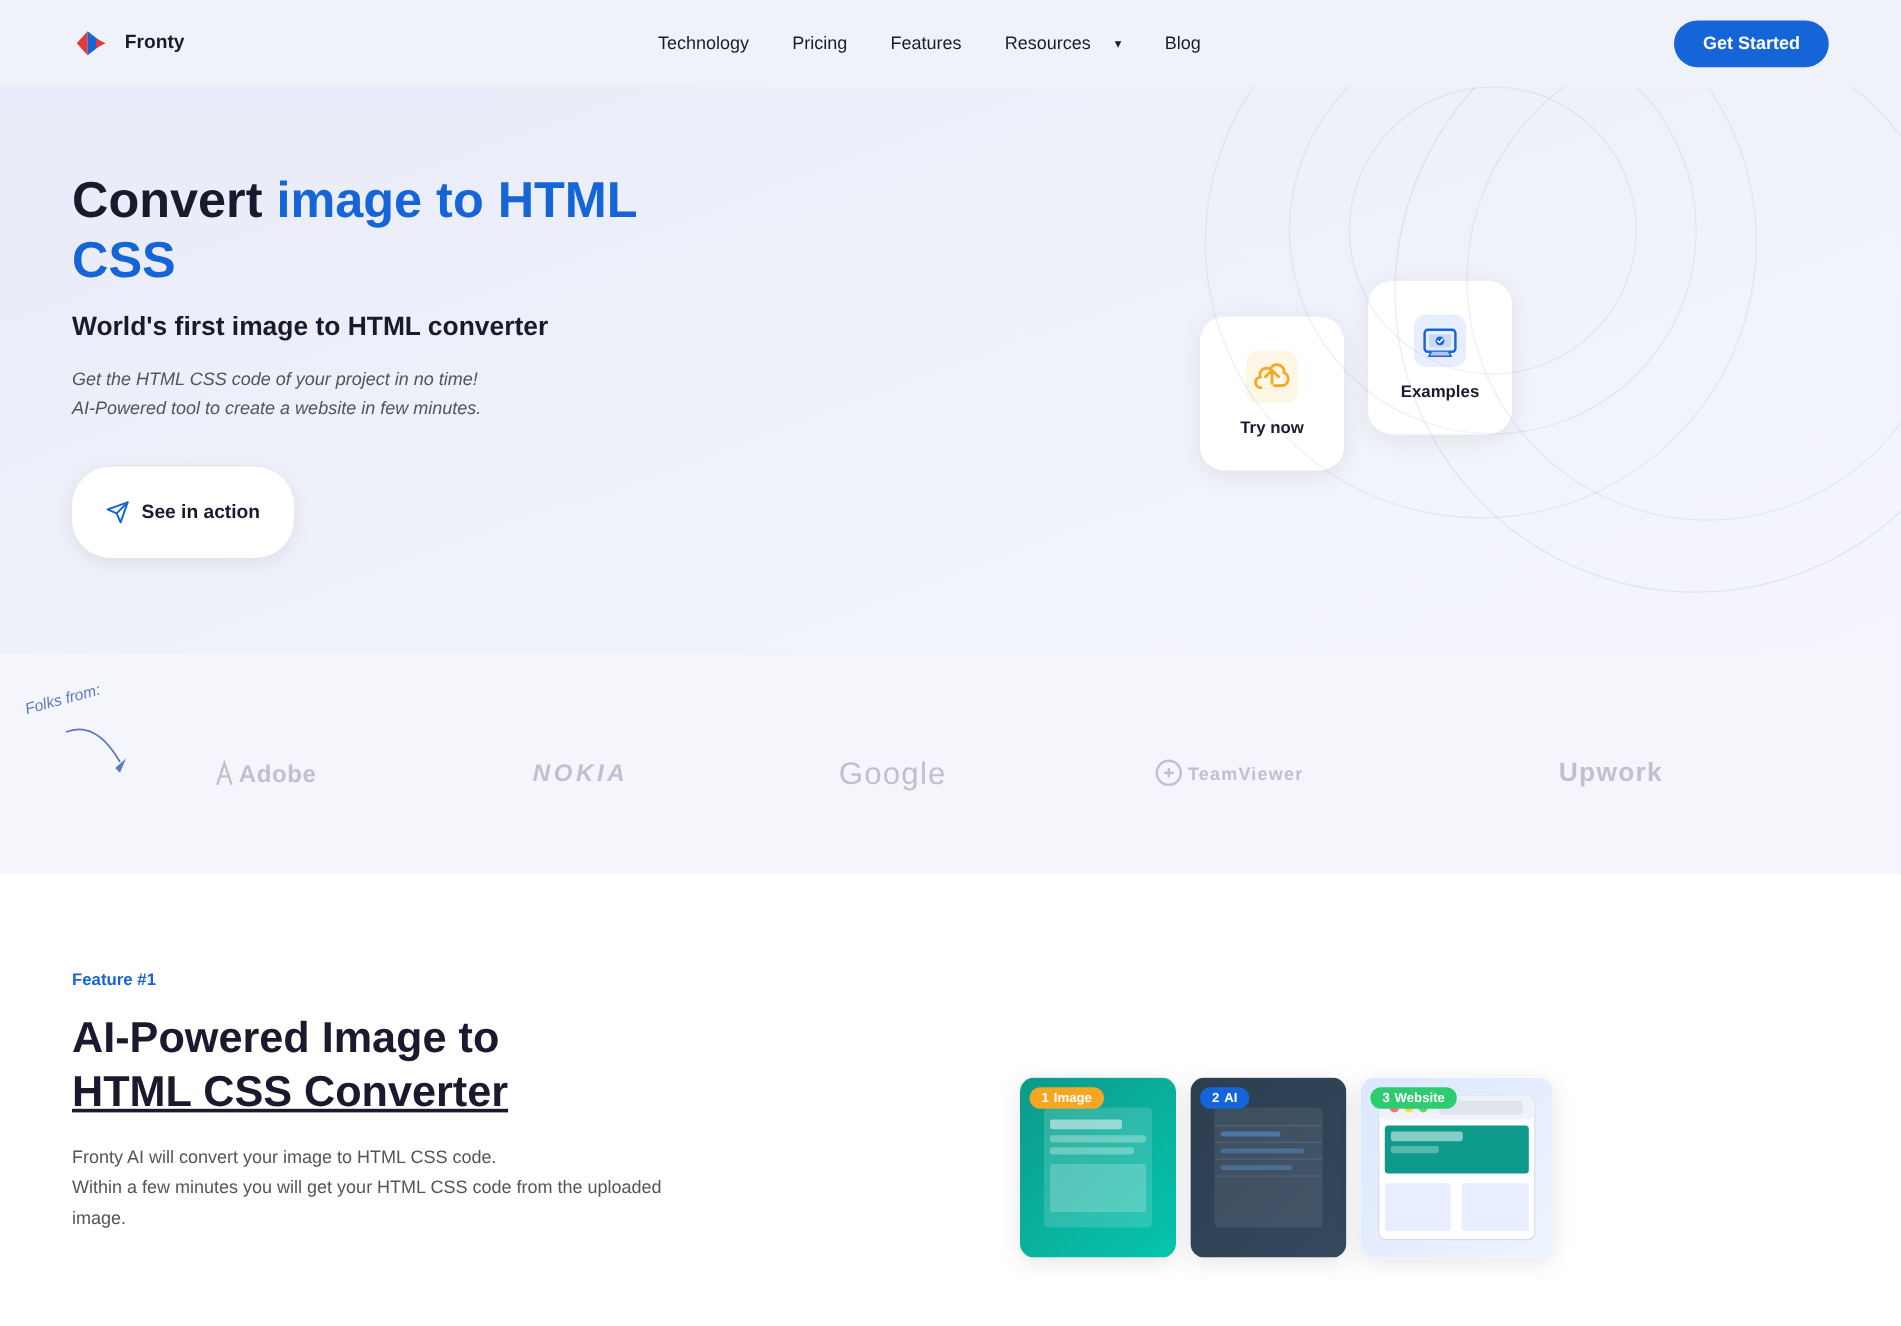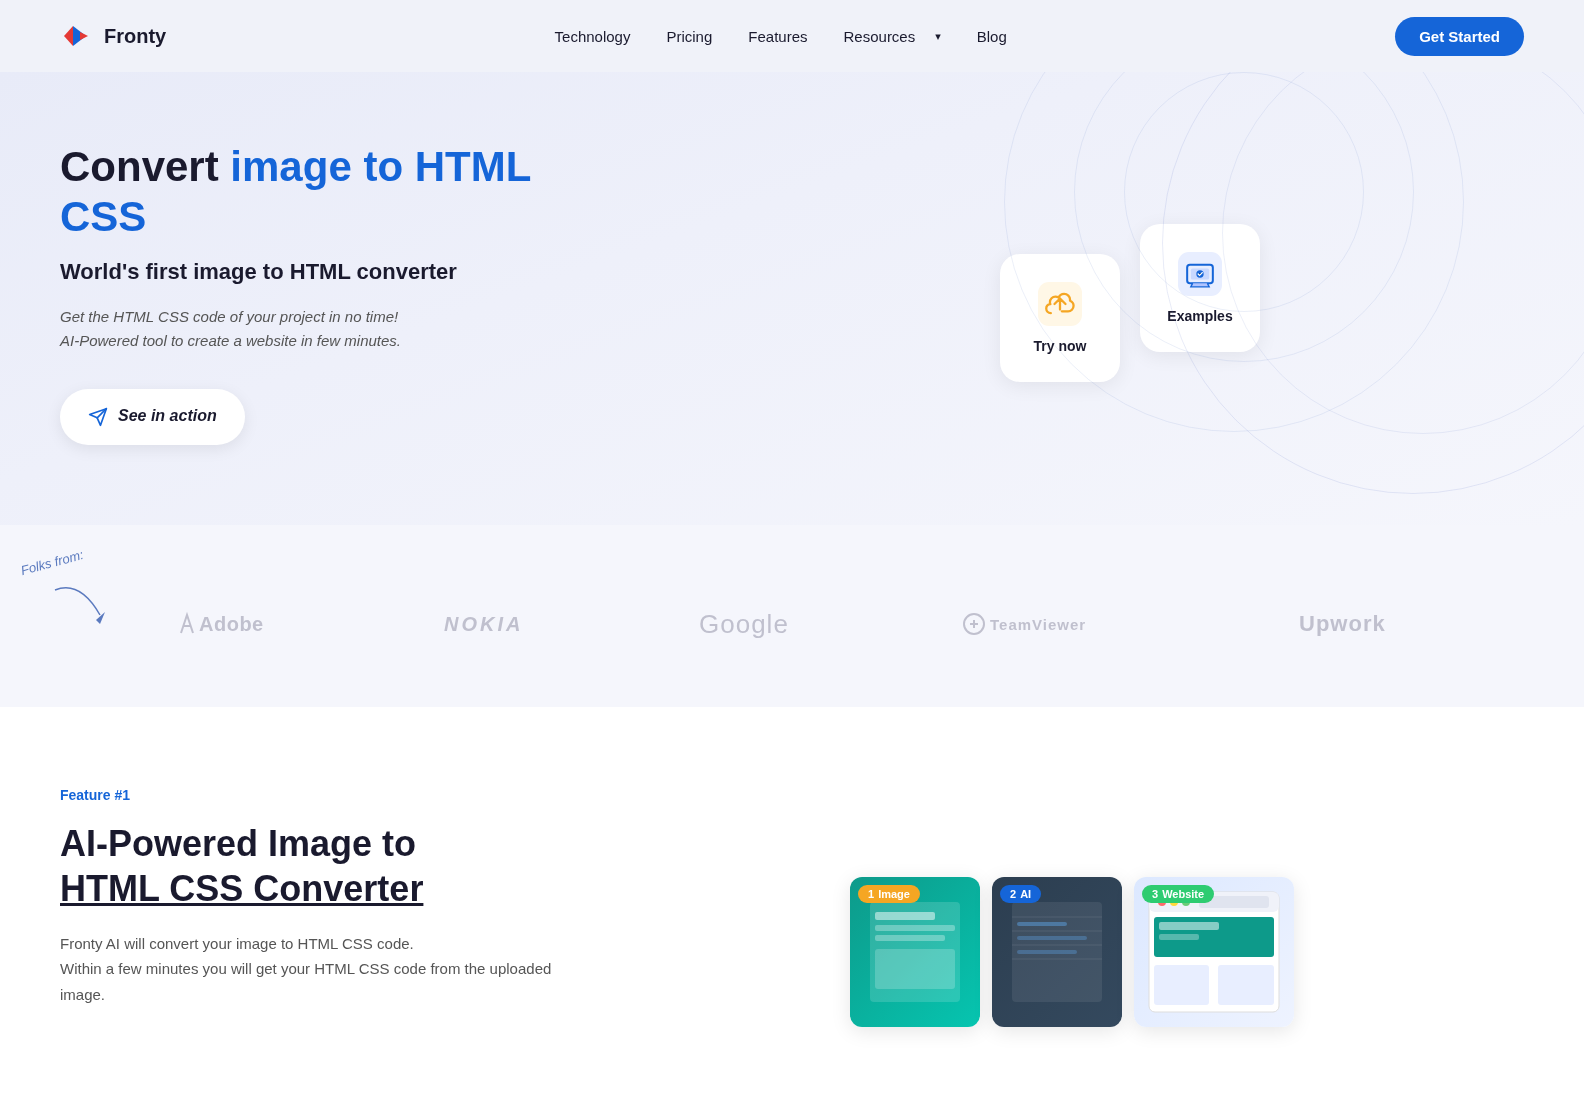--- a/index.html
+++ b/index.html
@@ -18,21 +18,21 @@
       padding: 0 60px;
       height: 72px;
       background: #f0f2f9;
       position: relative;
       z-index: 10;
     }
     .nav-logo {
       display: flex;
       align-items: center;
       gap: 8px;
-      font-size: 20px;
+      font-size: 16px;
       font-weight: 700;
       color: #1a1a2e;
     }
     .logo-icon {
       width: 36px;
       height: 36px;
     }
     .nav-links {
       display: flex;
       align-items: center;
@@ -113,32 +113,31 @@
     }
     .hero-desc {
       font-size: 15px;
       color: #555;
       line-height: 1.6;
       margin-bottom: 36px;
       font-style: italic;
     }
     .see-in-action-btn {
       display: flex;
-      align-items: flex-start;
+      align-items: flex-end;
       gap: 10px;
       background: white;
       border: none;
-      padding: 18px 28px;
+      padding: 28px 28px;
       border-radius: 32px;
       font-size: 16px;
       font-weight: 600;
       color: #1a1a2e;
       cursor: pointer;
       box-shadow: 0 4px 16px rgba(0,0,0,0.08);
-      font-style: italic;
     }
     .paper-plane {
       width: 20px;
       height: 20px;
       color: #1565d8;
     }
 
     
     .hero-cards {
       display: flex;

